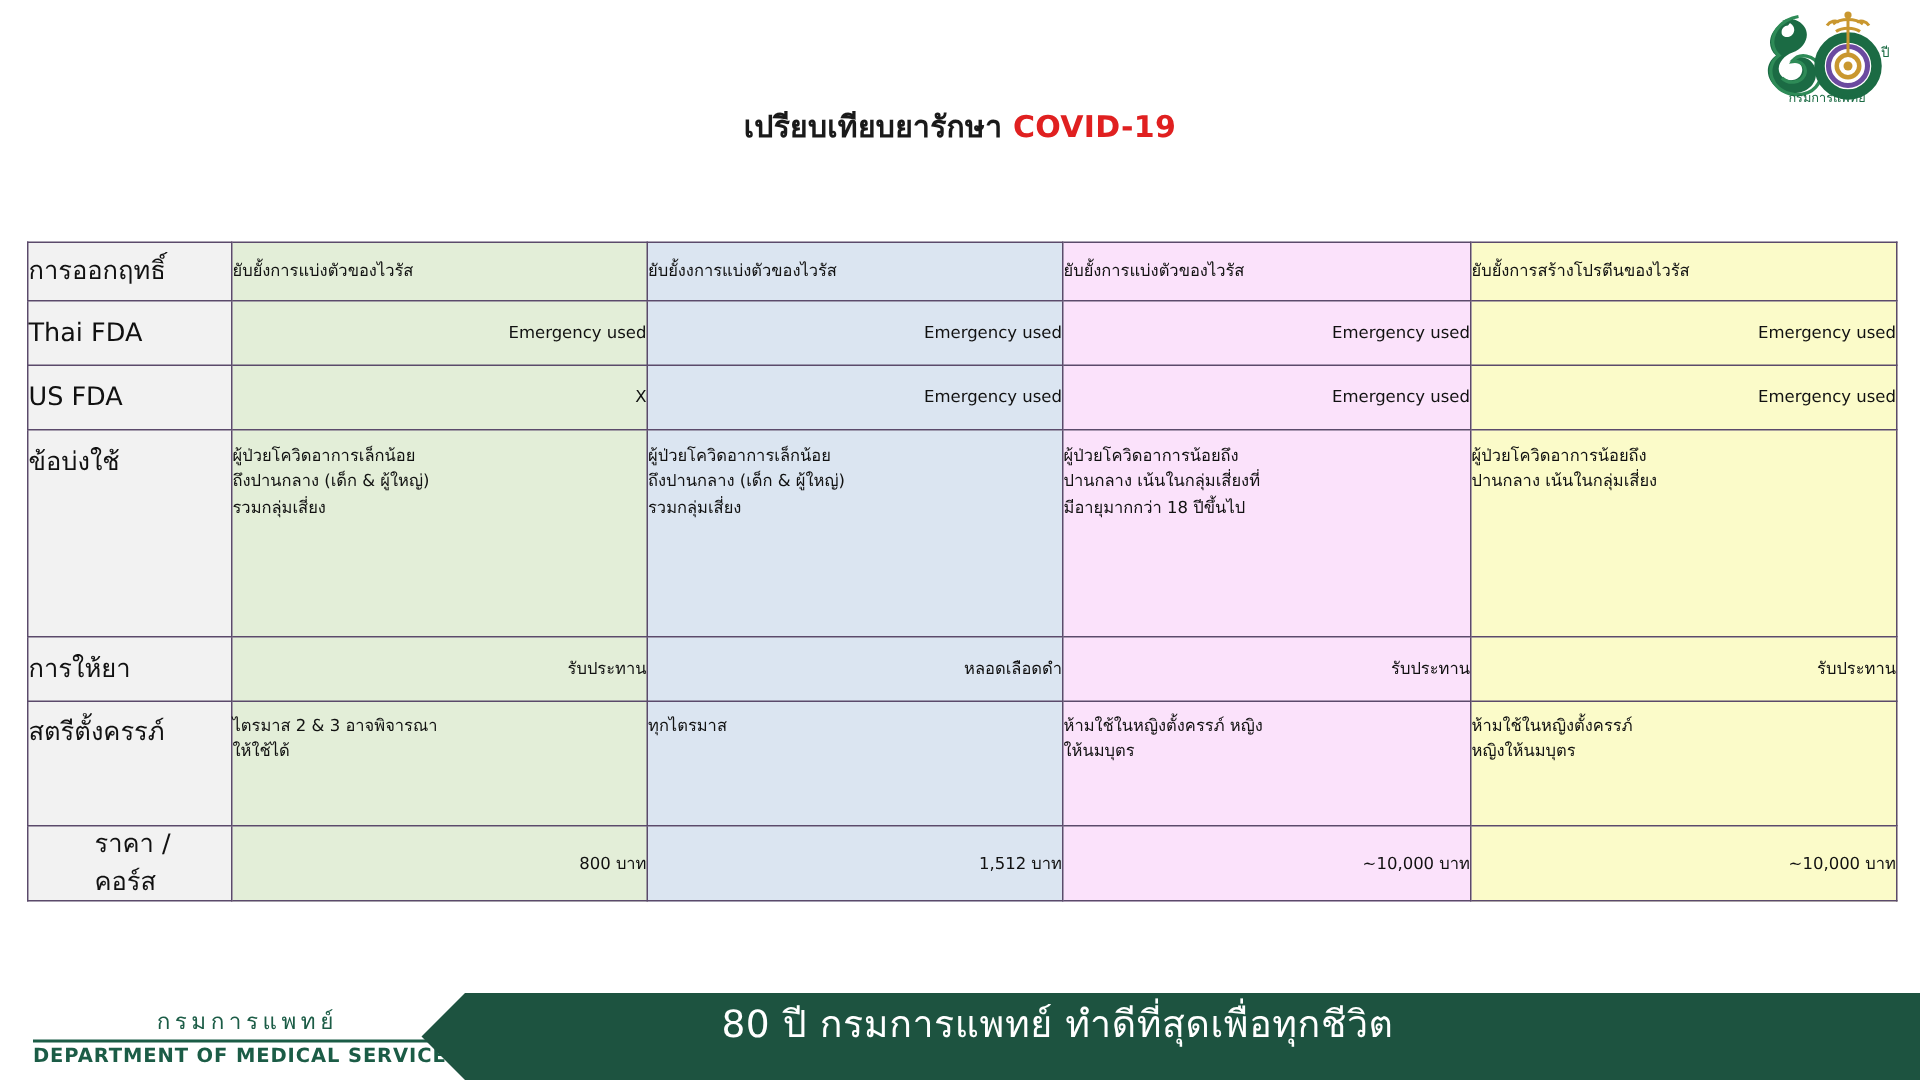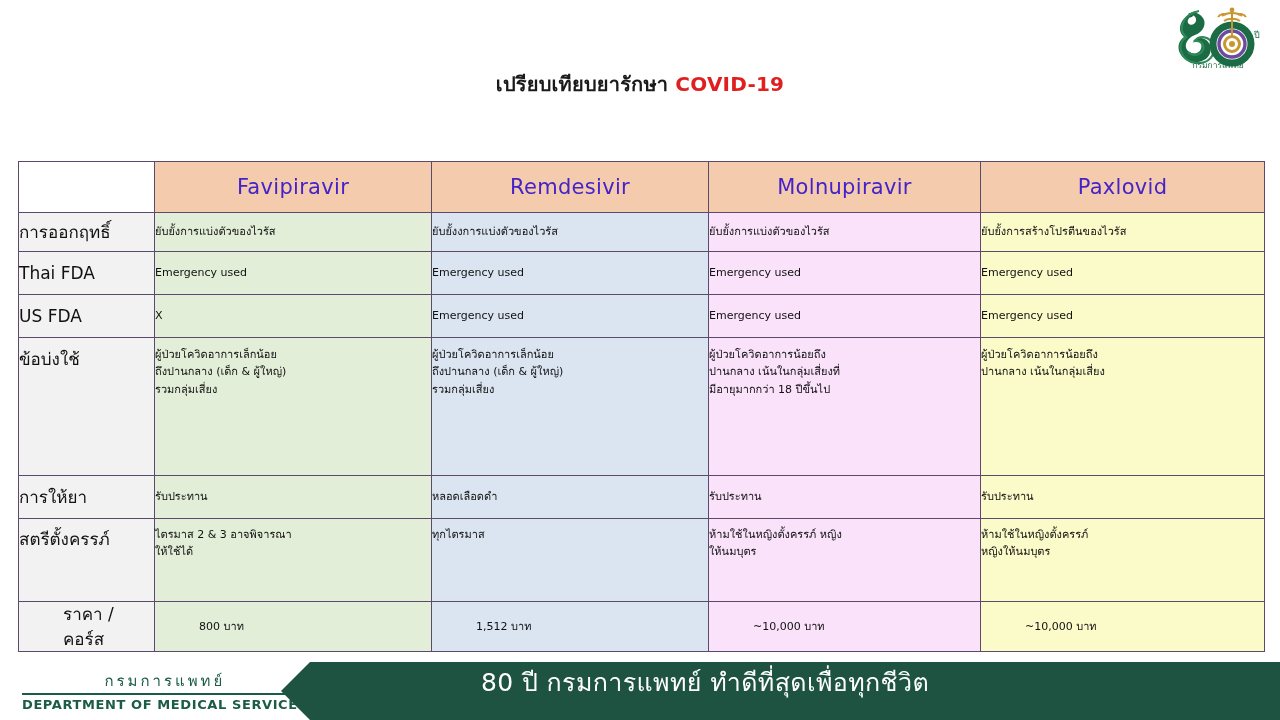--- a/index.html
+++ b/index.html
@@ -84,21 +84,21 @@
     line-height: 1.45;
   }
 
   
   td.cell {
     font-size: 11px;
     color: #111;
     line-height: 1.58;
     padding: 3px 8px;
   }
-  td.cell.center { text-align: left; }
+  td.cell.center { text-align: right; }
   td.cell.left   { text-align: left; }
 
   .col-g { background: #e3eed8; }
   .col-b { background: #dbe5f1; }
   .col-p { background: #fbe2fb; }
   .col-y { background: #fbfbc9; }
 
   tr.r-mech td  { height: 38px; }
   tr.r-thai td  { height: 42px; }
   tr.r-us   td  { height: 42px; }
@@ -217,27 +217,20 @@
 <div class="table-wrap">
   <table class="cmp">
     <colgroup>
       <col class="c-label">
         <col class="c-drug">
         <col class="c-drug">
         <col class="c-drug3">
         <col class="c-drug4">
     </colgroup>
     <tbody id="tbody">
-        <tr class="head">
-          <td class="head-blank"></td>
-          <td class="head-drug">Favipiravir</td>
-          <td class="head-drug">Remdesivir</td>
-          <td class="head-drug">Molnupiravir</td>
-          <td class="head-drug">Paxlovid</td>
-        </tr>
         <tr class="r-mech">
           <td class="rlabel">การออกฤทธิ์</td>
           <td class="cell col-g left">ยับยั้งการแบ่งตัวของไวรัส</td>
           <td class="cell col-b left">ยับยั้งงการแบ่งตัวของไวรัส</td>
           <td class="cell col-p left">ยับยั้งการแบ่งตัวของไวรัส</td>
           <td class="cell col-y left">ยับยั้งการสร้างโปรตีนของไวรัส</td>
         </tr>
         <tr class="r-thai">
           <td class="rlabel">Thai FDA</td>
           <td class="cell col-g center">Emergency used</td>

